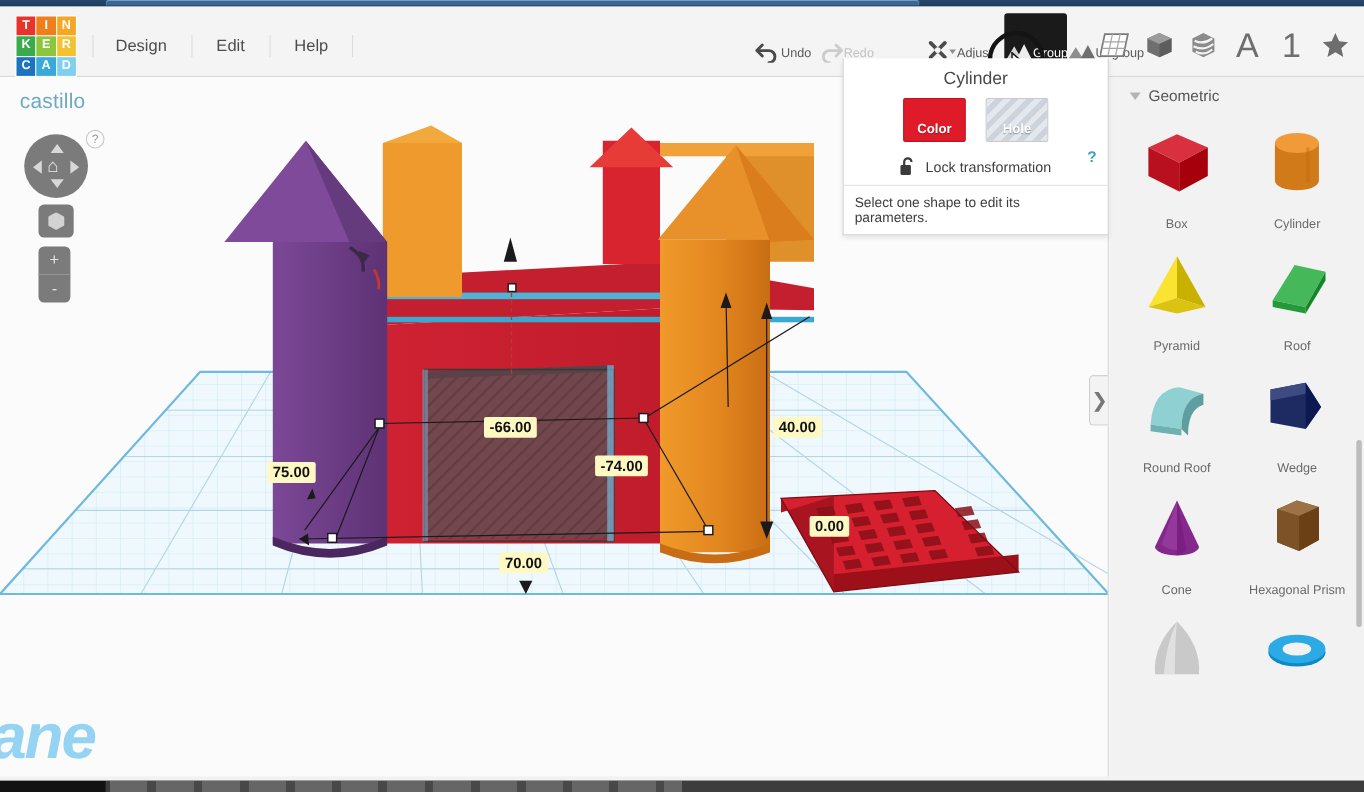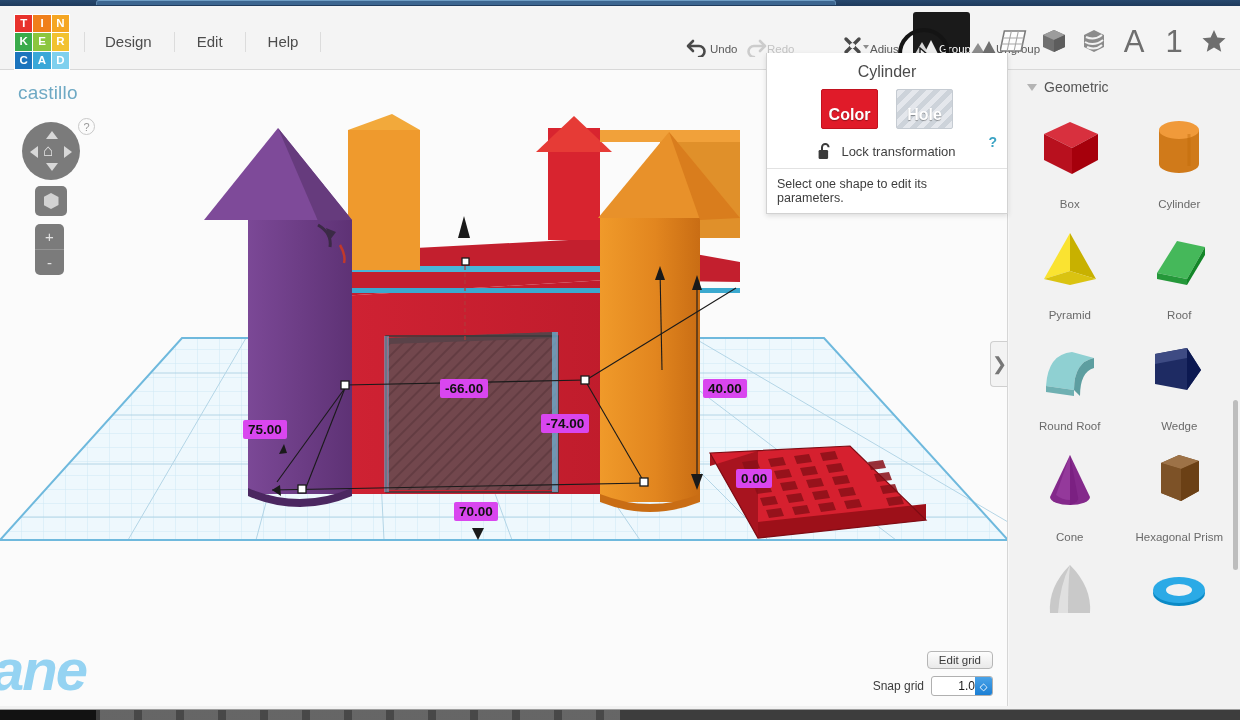--- a/index.html
+++ b/index.html
@@ -124,21 +124,21 @@
   }
 
   .ground { position: absolute; left: 0; top: 0; width: 1008px; height: 636px; }
   .watermark {
     position: absolute; left: -22px; top: 566px; font-size: 58px;
     font-style: italic; font-weight: bold; color: #6ec4ef;
     opacity: .72; letter-spacing: -2px; z-index: 3;
   }
 
   .dim {
-    position: absolute; background: #d946ef; color: #111; font-size: 13.5px;
+    position: absolute; background: #fef9c3; color: #111; font-size: 13.5px;
     font-weight: bold; padding: 2px 5px; border-radius: 2px; z-index: 30;
     font-family: "Liberation Sans", sans-serif; white-space: nowrap;
   }
 
   .edge-handle {
     position: absolute; right: -1px; top: 271px; width: 18px; height: 46px;
     background: #f3f3f3; border: 1px solid #cfcfcf; border-right: none;
     border-radius: 4px 0 0 4px; display: flex; align-items: center;
     justify-content: center; font-size: 18px; color: #777; z-index: 45;
   }
@@ -171,21 +171,21 @@
   .insp-title { text-align: center; font-size: 16px; color: #4a4a4a; padding: 10px 0 8px; }
   .swatches { display: flex; justify-content: center; gap: 18px; position: relative; }
   .sw { width: 57px; height: 40px; position: relative; border-radius: 2px; }
   .sw-color { background: #e01b29; border: 1px solid #c2121f; }
   .sw-hole {
     background: repeating-linear-gradient(-45deg, #e4e7ec 0 5px, #cdd3da 5px 10px);
     border: 1px solid #c5cbd2;
   }
   .sw span {
     position: absolute; left: 0; right: 0; bottom: 4px; text-align: center;
-    font-size: 16px; font-weight: bold; color: #fff;
+    font-size: 12px; font-weight: bold; color: #fff;
     text-shadow: 0 1px 1px rgba(0,0,0,.35);
   }
   .sw-hole span { color: #fff; }
   .insp-help { position: absolute; right: 10px; top: 45px; font-size: 14px; color: #3aa3c4; font-weight: bold; }
   .lockrow { display: flex; align-items: center; justify-content: center; gap: 8px; margin-top: 13px; }
   .lockrow .ltext { font-size: 13px; color: #3f3f3f; }
   .insp-hint {
     position: absolute; left: 0; right: 0; bottom: 0; border-top: 1px solid #e2e2e2;
     padding: 8px 10px; font-size: 12.5px; color: #3d3d3d;
   }
@@ -512,30 +512,20 @@
         <div class="dim" style="left: 243px; top: 350px;">75.00</div>
         <div class="dim" style="left: 440px; top: 309px;">-66.00</div>
         <div class="dim" style="left: 541px; top: 344px;">-74.00</div>
         <div class="dim" style="left: 703px; top: 309px;">40.00</div>
         <div class="dim" style="left: 736px; top: 399px;">0.00</div>
         <div class="dim" style="left: 454px; top: 432px;">70.00</div>
       </div>
 
     <div class="edge-handle">❯</div>
 
-    <div class="gridctl">
-      <div class="editgrid">Edit grid</div>
-      <div class="snaprow">
-        <div class="snaplabel">Snap grid</div>
-        <div class="snapbox">
-          <div class="snapval">1.0</div>
-          <div class="snapstep">◇</div>
-        </div>
-      </div>
-    </div>
   </div>
 
   <div class="inspector">
     <div class="insp-title">Cylinder</div>
     <div class="swatches">
       <div class="sw sw-color">
         <span>Color</span>
       </div>
       <div class="sw sw-hole">
         <span>Hole</span>

